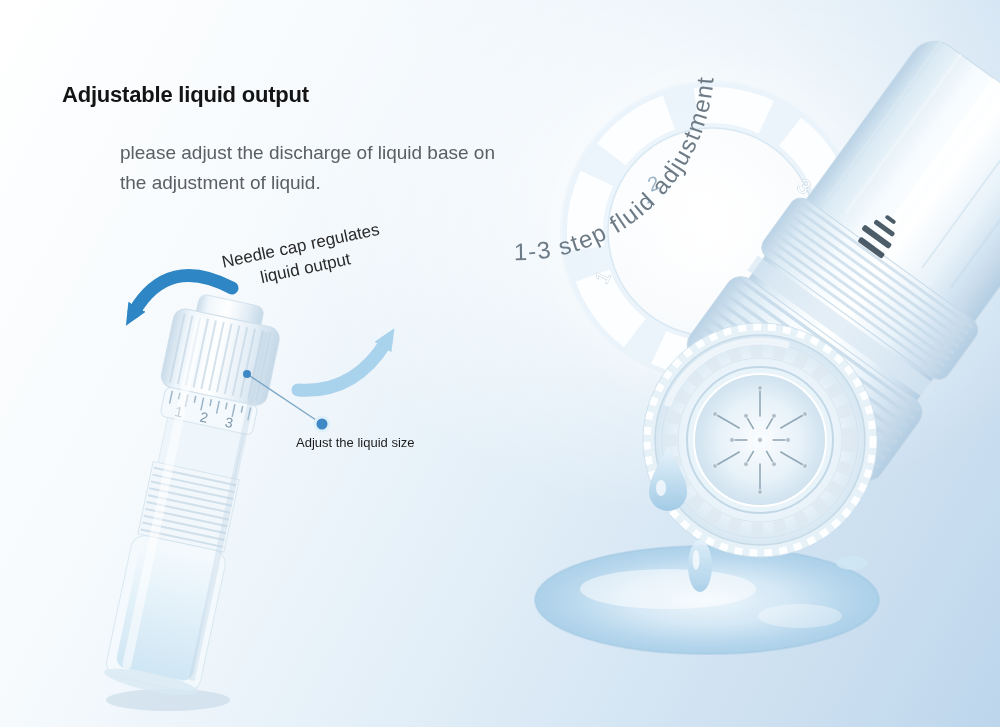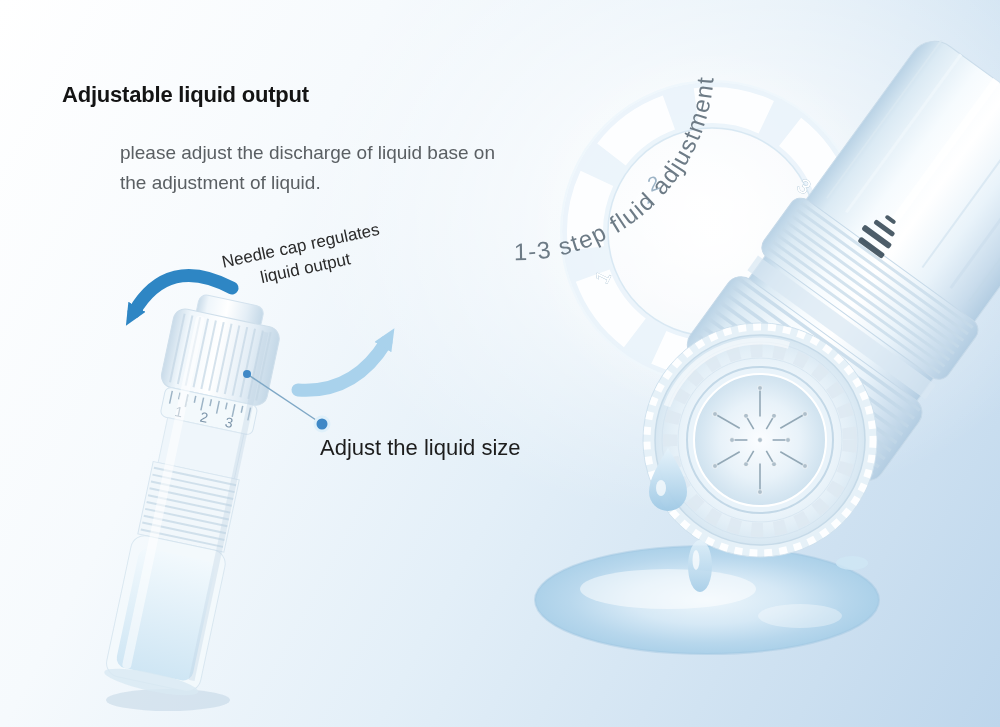--- a/index.html
+++ b/index.html
@@ -17,22 +17,22 @@
   .subtitle{
     position:absolute;left:72px;top:138px;
     font-size:19px;color:#5a5f63;line-height:30px;margin-left:48px;
   }
   .note-rotated{
     position:absolute;left:205px;top:234px;width:196px;
     font-size:17px;color:#2a2a2a;line-height:23px;text-align:center;
     transform:rotate(-12deg);
   }
   .pointer-label{
-    position:absolute;left:320px;top:435px;
-    font-size:22px;color:#1d1d1d;
+    position:absolute;left:296px;top:435px;
+    font-size:13px;color:#1d1d1d;
   }
   svg{position:absolute;left:0;top:0;}
 </style>
 </head>
 <body>
 
 <div class="canvas">
 
   <svg width="1000" height="727" viewBox="0 0 1000 727" aria-hidden="true">
     <defs>

